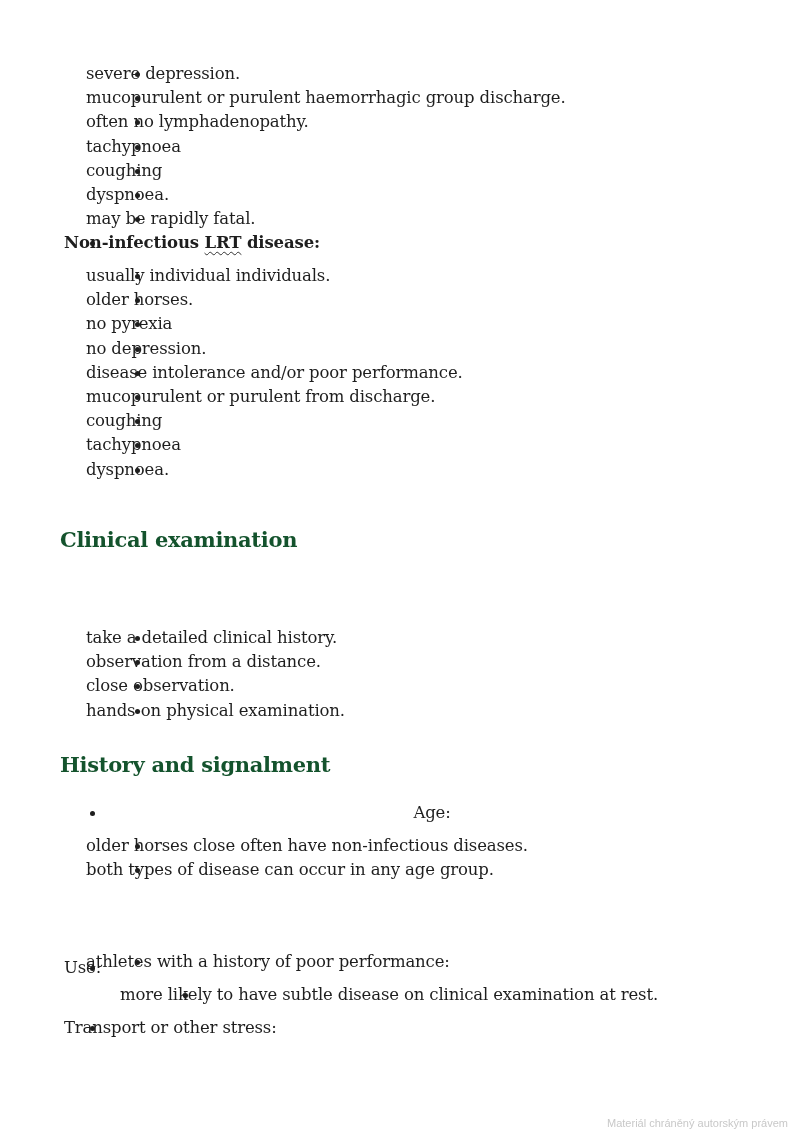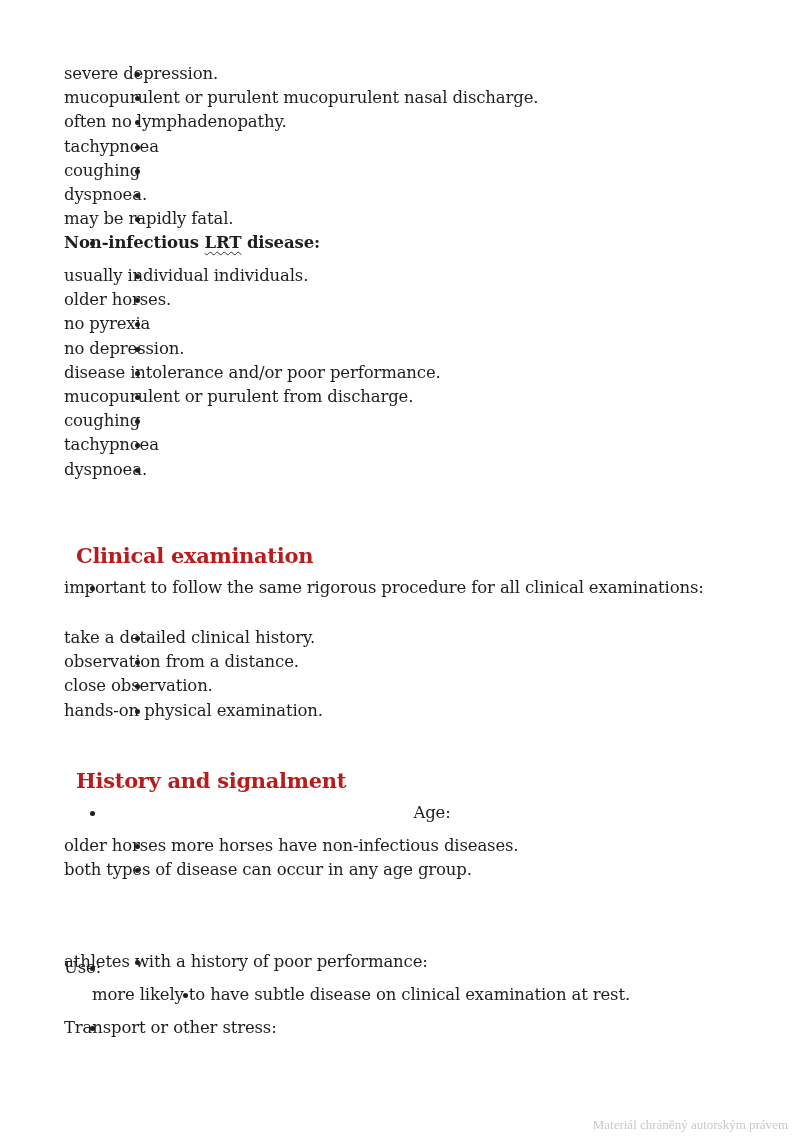--- a/index.html
+++ b/index.html
@@ -38,61 +38,61 @@
       content: "";
       position: absolute;
       width: 5px;
       height: 5px;
       border-radius: 50%;
       background: #1e1e1e;
       top: 10px;
     }
     .lvl1 > li.item { padding-left: 64px; }
     .lvl1 > li.item::before { left: 90px; }
-    .lvl2 > li.item { padding-left: 64px; }
+    .lvl2 > li.item { padding-left: 86px; }
     .lvl2 > li.item::before { left: 135px; }
-    .lvl3 > li.item { padding-left: 92px; }
+    .lvl3 > li.item { padding-left: 120px; }
     .lvl3 > li.item::before { left: 183px; }
 
     .bold { font-weight: bold; }
     .squiggle {
       text-decoration: underline wavy #333;
       text-decoration-thickness: 1px;
       text-underline-offset: 3px;
     }
     .heading {
       position: absolute;
       left: 60px;
-      margin: 16px;
+      margin: 0;
       font-size: 21px;
       font-weight: bold;
       letter-spacing: -0.3px;
-      color: #b91c1c;
+      color: #14532d;
       white-space: nowrap;
     }
     .block { position: absolute; left: 0; width: 800px; }
     .watermark {
       position: absolute;
       right: 12px;
       top: 1117px;
-      font-family: Liberation Serif, serif;
-      font-size: 13px;
+      font-family: Liberation Sans, sans-serif;
+      font-size: 11px;
       color: #c8c8c8;
       white-space: nowrap;
     }
   </style>
 </head>
 <body>
 
 <div class="page">
 
   <div class="block" style="top:62px;">
     <ul class="lvl2">
       <li class="item">severe depression.</li>
-      <li class="item">mucopurulent or purulent mucopurulent nasal discharge.</li>
+      <li class="item">mucopurulent or purulent haemorrhagic group discharge.</li>
       <li class="item">often no lymphadenopathy.</li>
       <li class="item">tachypnoea</li>
       <li class="item">coughing</li>
       <li class="item">dyspnoea.</li>
       <li class="item">may be rapidly fatal.</li>
     </ul>
   </div>
 
   <div class="block" style="top:231px;">
     <ul class="lvl1">
@@ -107,43 +107,38 @@
       <li class="item">no depression.</li>
       <li class="item">disease intolerance and/or poor performance.</li>
       <li class="item">mucopurulent or purulent from discharge.</li>
       <li class="item">coughing</li>
       <li class="item">tachypnoea</li>
       <li class="item">dyspnoea.</li>
     </ul>
   </div>
 
   <h2 class="heading" style="top:527px;">Clinical examination</h2>
-  <div class="block" style="top:576px;">
-    <ul class="lvl1">
-      <li class="item">important to follow the same rigorous procedure for all clinical examinations:</li>
-    </ul>
-  </div>
   <div class="block" style="top:626px;">
     <ul class="lvl2">
       <li class="item">take a detailed clinical history.</li>
       <li class="item">observation from a distance.</li>
       <li class="item">close observation.</li>
       <li class="item">hands-on physical examination.</li>
     </ul>
   </div>
 
   <h2 class="heading" style="top:752px;">History and signalment</h2>
   <div class="block" style="top:801px;text-align:center;">
     <ul class="lvl1">
       <li class="item">Age:</li>
     </ul>
   </div>
   <div class="block" style="top:834px;">
     <ul class="lvl2">
-      <li class="item">older horses more horses have non-infectious diseases.</li>
+      <li class="item">older horses close often have non-infectious diseases.</li>
       <li class="item">both types of disease can occur in any age group.</li>
     </ul>
   </div>
   <div class="block" style="top:956px;">
     <ul class="lvl1">
       <li class="item">Use:</li>
     </ul>
   </div>
   <div class="block" style="top:950px;">
     <ul class="lvl2">

